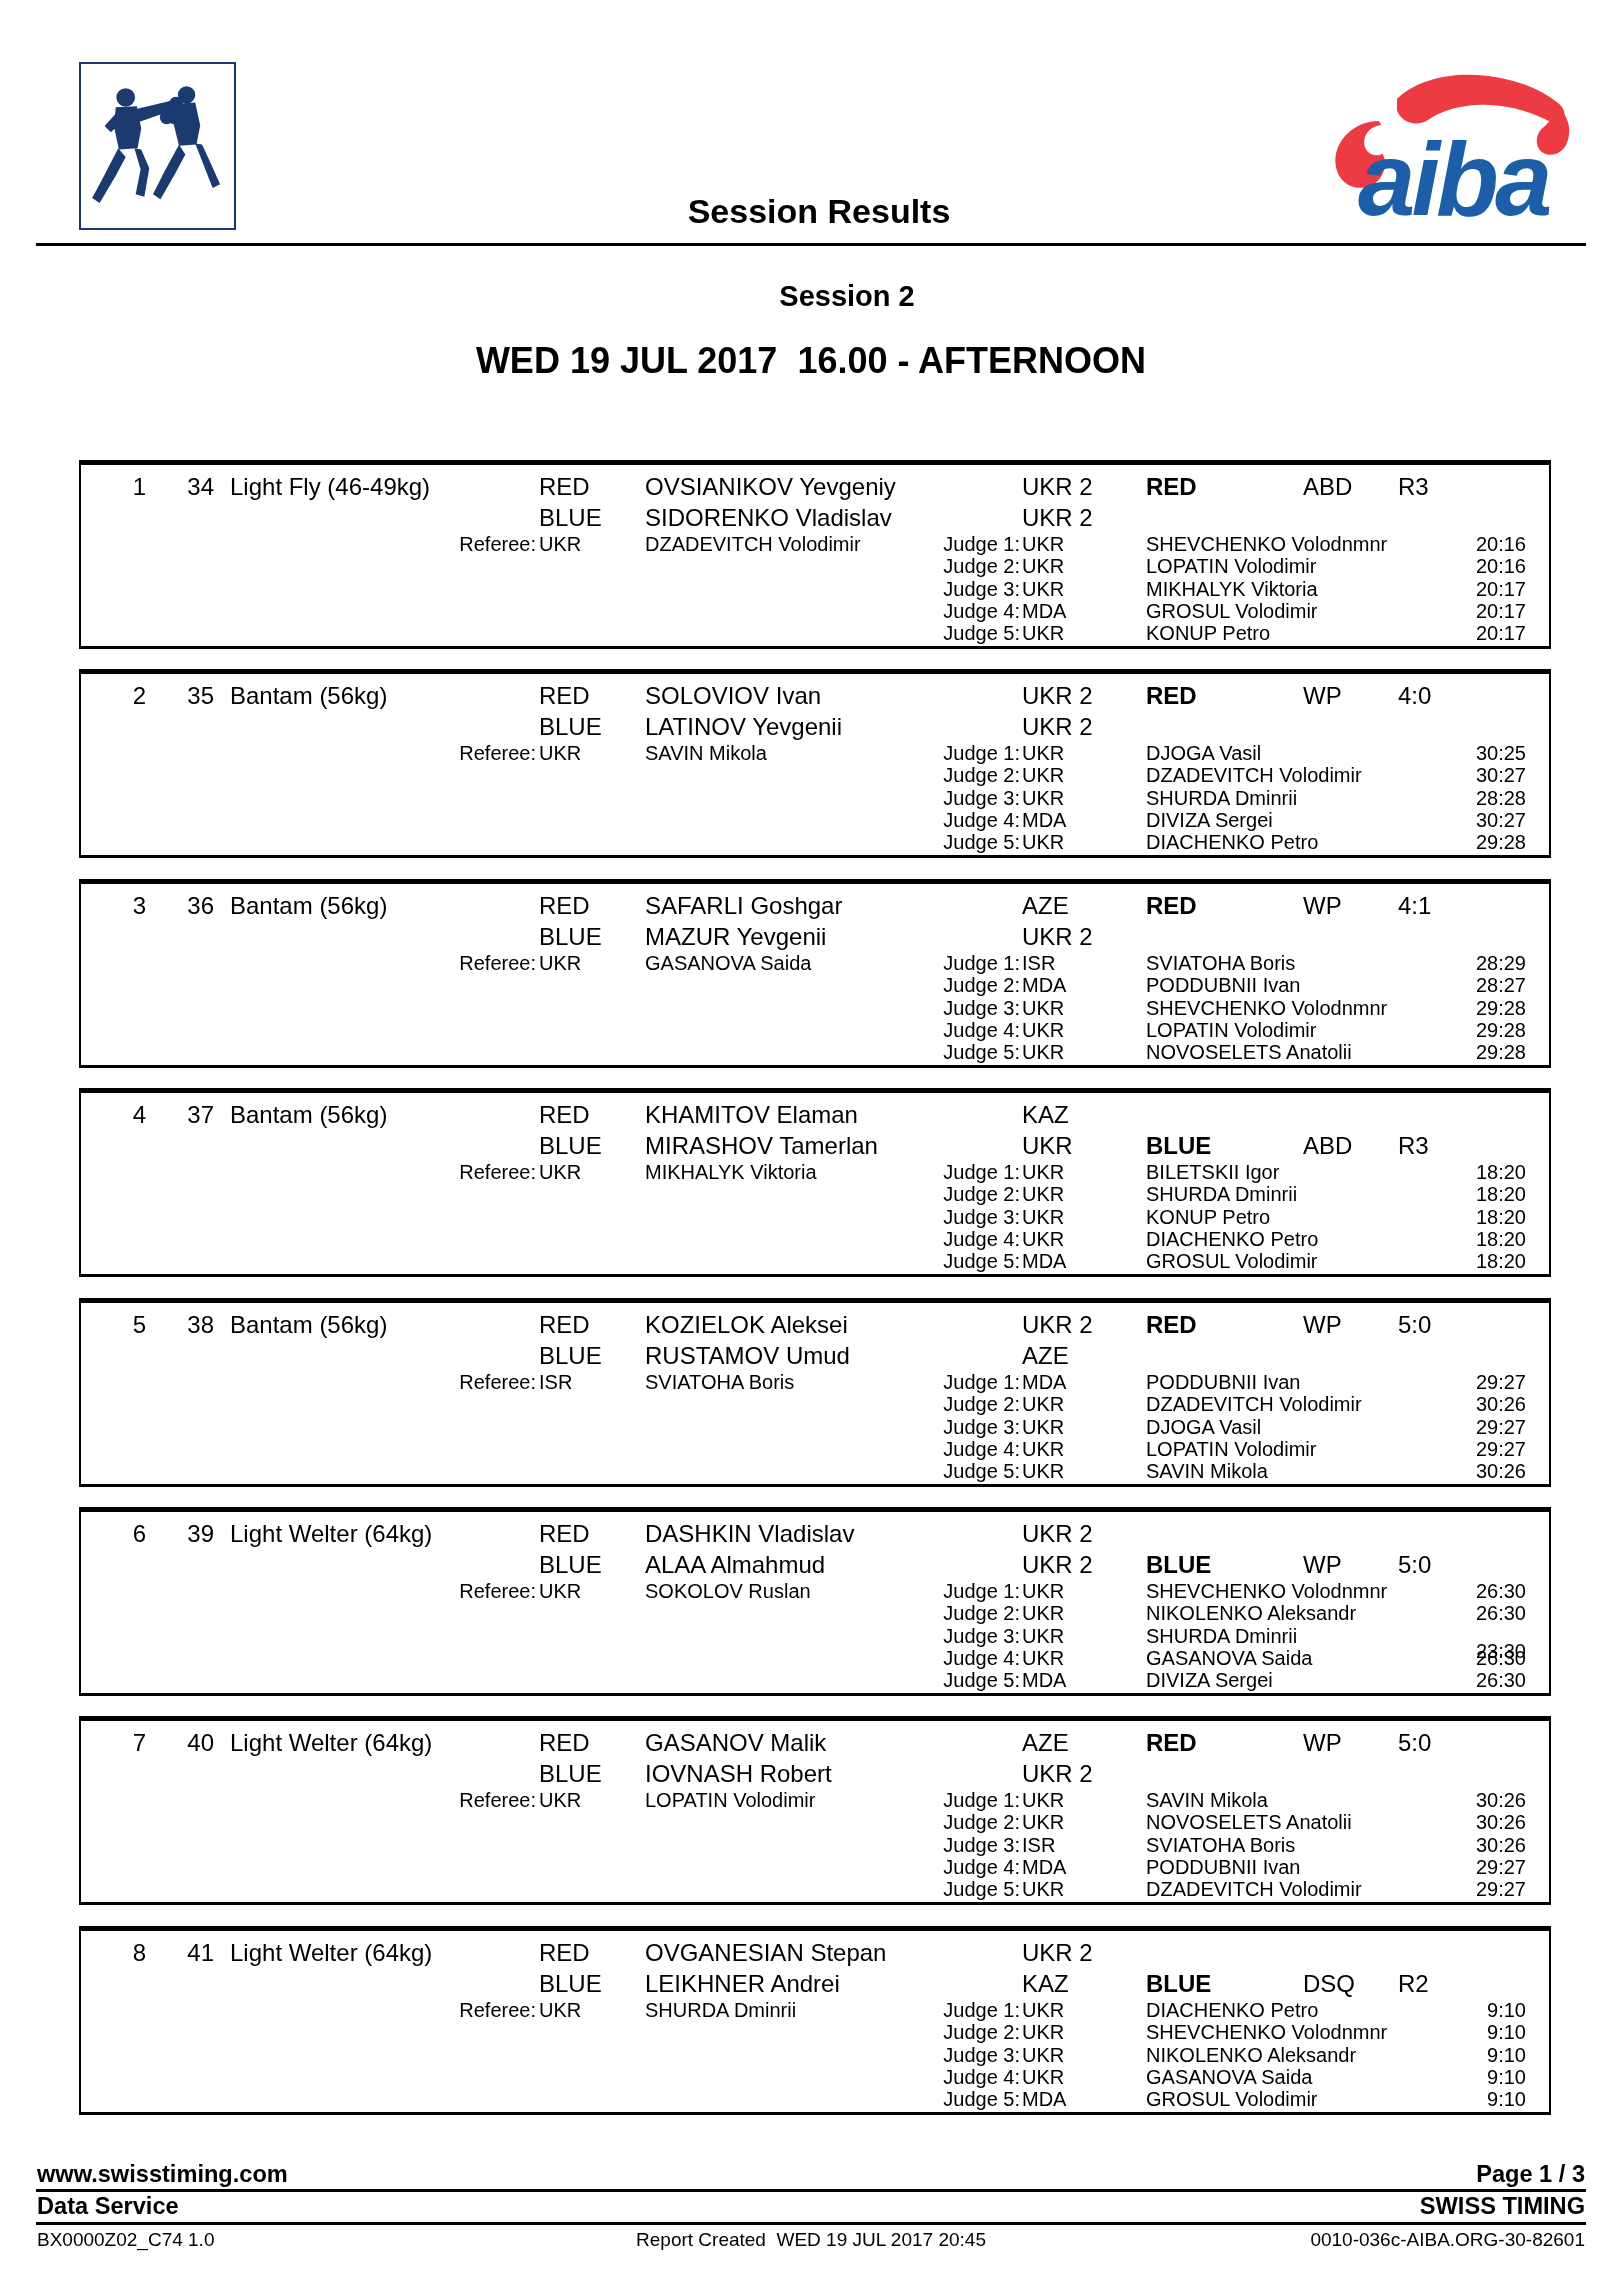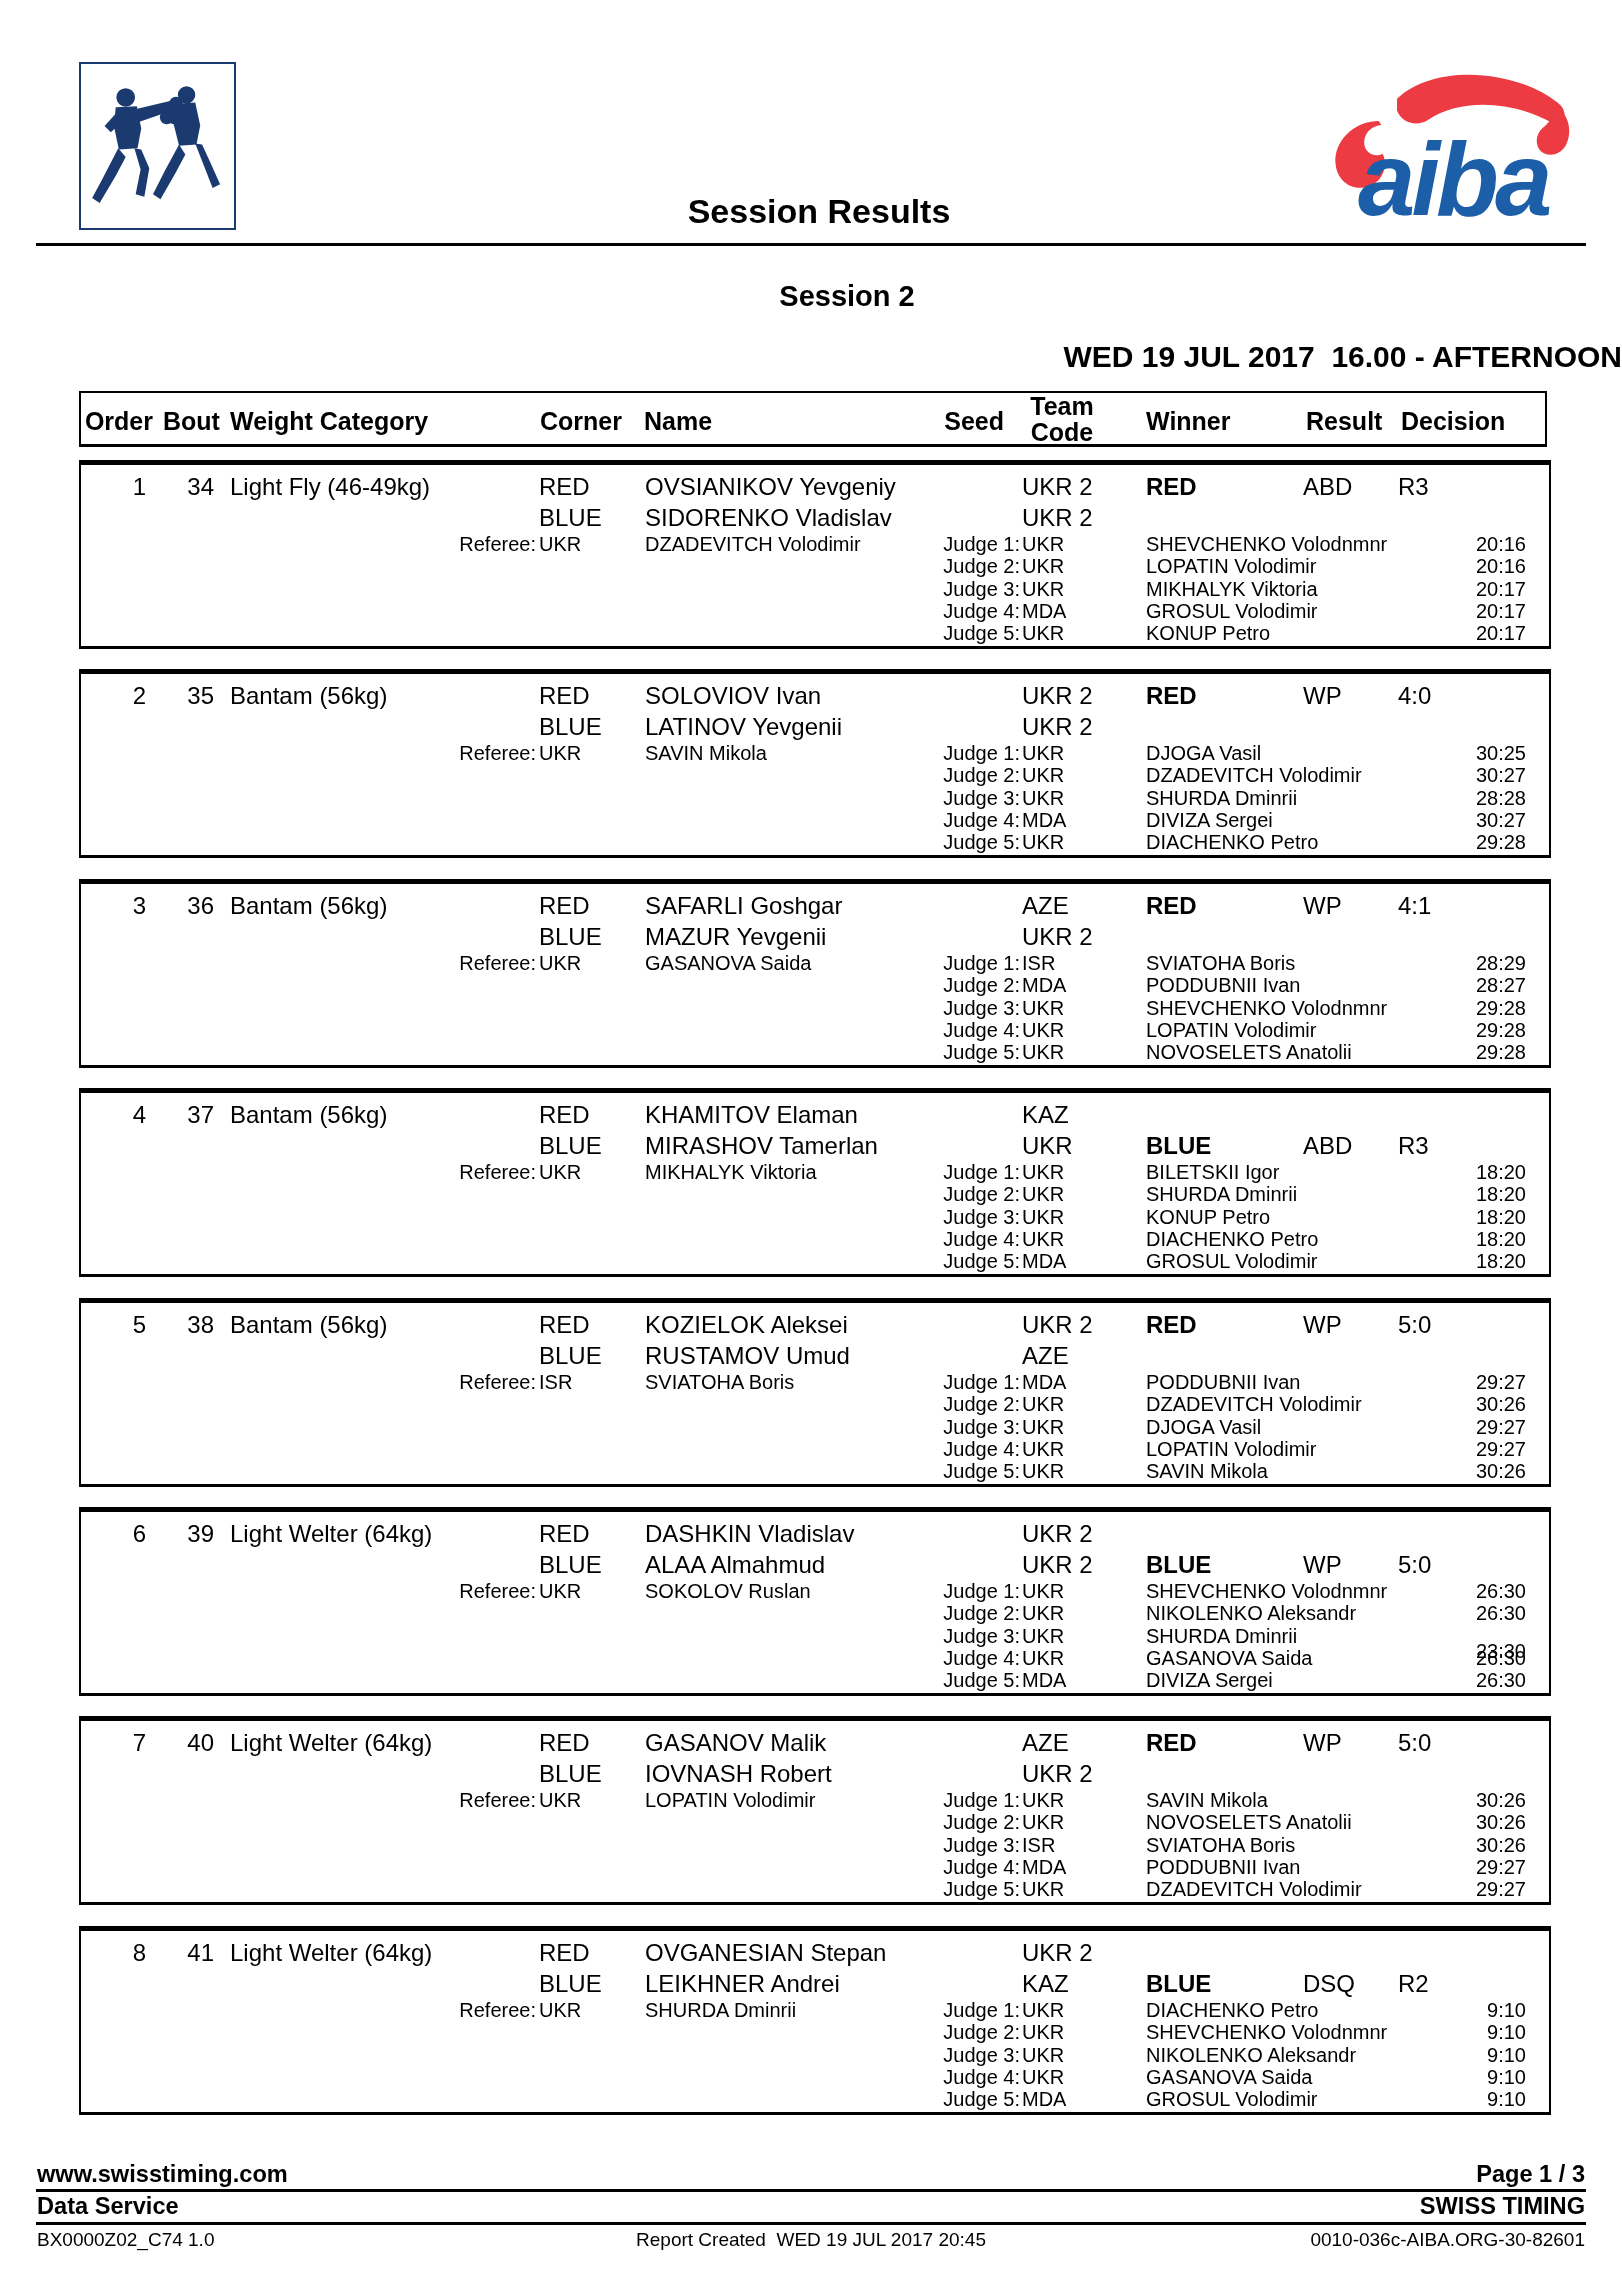--- a/index.html
+++ b/index.html
@@ -13,22 +13,22 @@
   .page-title{position:absolute;left:0;top:105px;width:100%;text-align:center;
     font-size:38px;font-weight:bold;letter-spacing:0;z-index:3;}
   .page-subtitle{position:absolute;left:8px;top:192px;width:100%;text-align:center;
     font-size:34px;font-weight:bold;z-index:3;}
   .aiba-logo{position:absolute;left:1299px;top:58px;width:281px;height:177px;z-index:1;}
   .aiba-text{position:absolute;left:1358px;top:128px;font-size:103px;font-weight:bold;
     font-style:italic;color:#1c5fa8;letter-spacing:-3.9px;z-index:2;line-height:1;}
   .top-rule{position:absolute;left:36px;top:243px;width:1550px;height:2.6px;background:#000;}
   .session-line{position:absolute;left:0;top:280px;width:100%;text-align:center;
     font-size:29px;font-weight:bold;padding-left:36px;}
-  .datetime-line{position:absolute;left:0;top:340px;width:100%;text-align:right;
-    font-size:30px;font-weight:bold;white-space:pre;}
+  .datetime-line{position:absolute;left:0;top:340px;width:100%;text-align:center;
+    font-size:36px;font-weight:bold;white-space:pre;}
   
   .thead{position:absolute;left:79px;top:391px;width:1468px;height:56px;
     border:2px solid #000;border-bottom-width:3.3px;box-sizing:border-box;background:#fff;}
   .thead .h{position:absolute;font-size:25px;font-weight:bold;top:13.7px;white-space:nowrap;}
   .h-order{left:3.9px;}
   .h-bout{left:82px;}
   .h-weight{left:149px;}
   .h-corner{left:459px;}
   .h-name{left:563px;}
   .h-seed{left:851px;width:72px;text-align:right;}
@@ -108,35 +108,20 @@
       </svg>
     </span>
   </div>
   <div class="aiba-text">aiba</div>
 
   <div class="page-subtitle">Session Results</div>
   <div class="top-rule"></div>
   <div class="session-line">Session 2</div>
   <div class="datetime-line">WED 19 JUL 2017  16.00 - AFTERNOON</div>
 
-  <div class="thead">
-    <div class="h h-order">Order</div>
-    <div class="h h-bout">Bout</div>
-    <div class="h h-weight">Weight Category</div>
-    <div class="h h-corner">Corner</div>
-    <div class="h h-name">Name</div>
-    <div class="h h-seed">Seed</div>
-    <div class="h h-team">
-      <span>Team</span><br>
-      <span>Code</span>
-    </div>
-    <div class="h h-winner">Winner</div>
-    <div class="h h-result">Result</div>
-    <div class="h h-decision">Decision</div>
-  </div>
 
   <div id="bouts">
       <div class="bout" style="top: 460px;">
     <div class="row-red">
       <div class="cell c-order">1</div>
       <div class="cell c-bout">34</div>
       <div class="cell c-weight">Light Fly (46-49kg)</div>
       <div class="cell c-corner">RED</div>
       <div class="cell c-name">OVSIANIKOV Yevgeniy</div>
       <div class="cell c-team">UKR 2</div>

